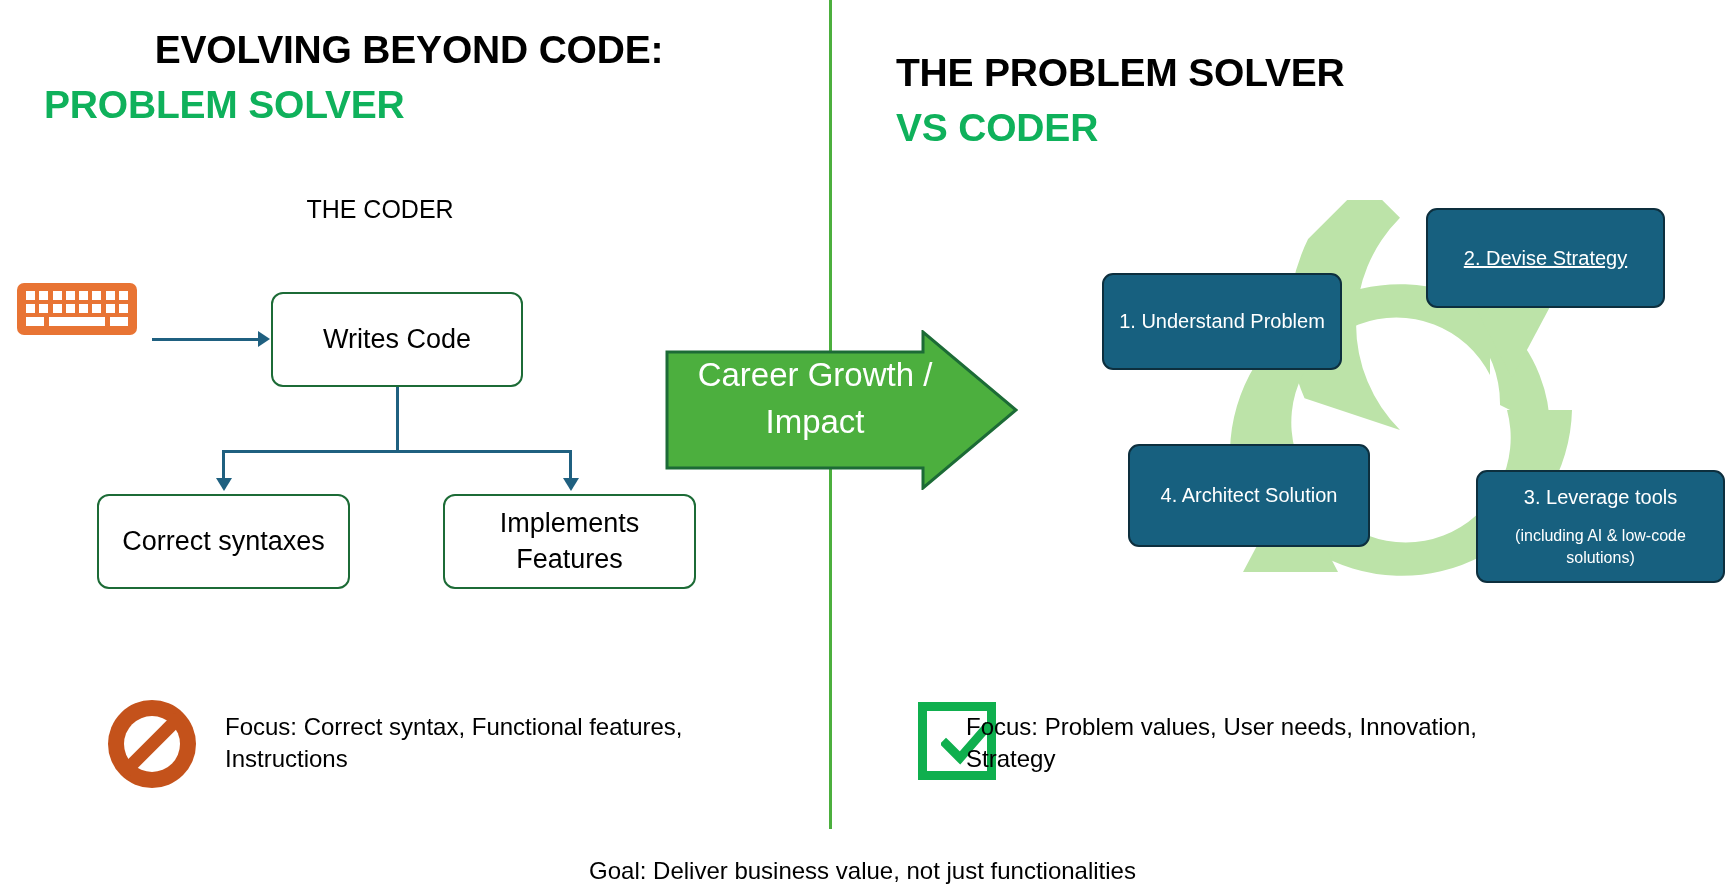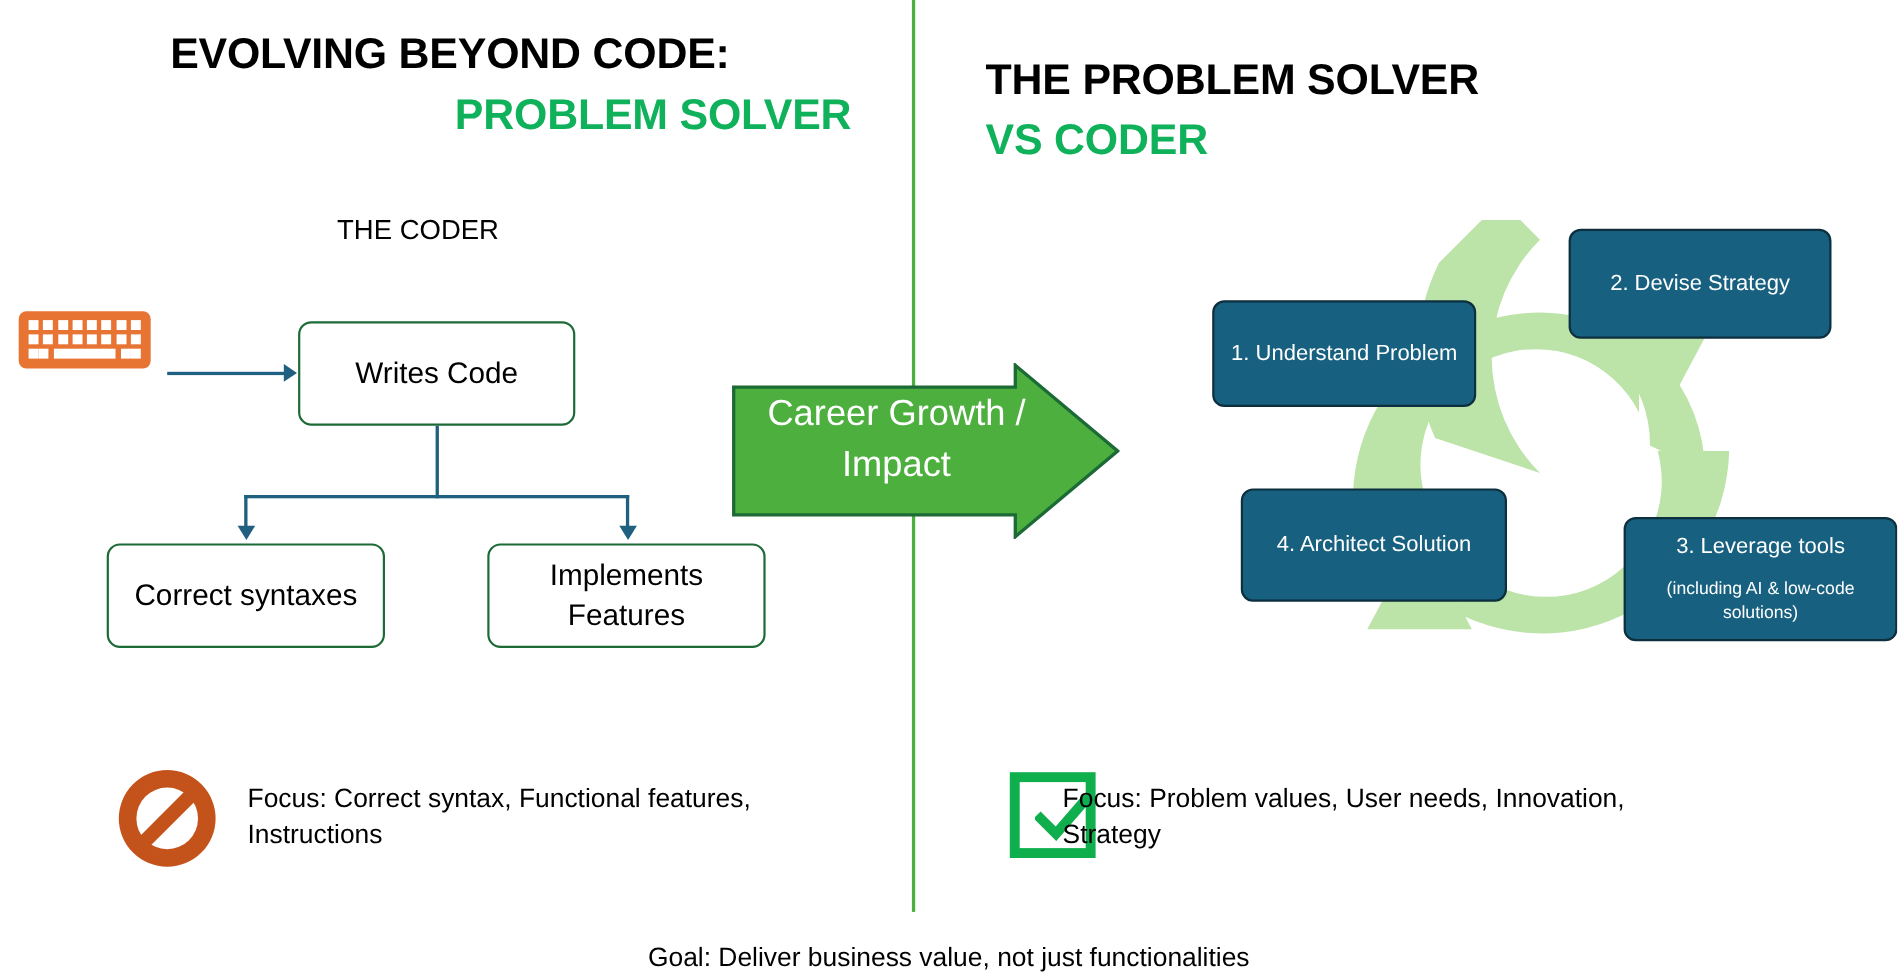--- a/index.html
+++ b/index.html
@@ -35,21 +35,21 @@
     left: 44px;
     top: 22px;
     width: 730px;
     text-align: center;
     font-weight: bold;
     font-size: 39px;
     line-height: 1.42;
     letter-spacing: -0.2px;
   }
   .title-left .l1 { color: #000000; display:block; }
-  .title-left .l2 { color: #0FB15B; display:block; text-align:right; }
+  .title-left .l2 { color: #0FB15B; display:block; text-align:left; }
 
   .title-right {
     position: absolute;
     left: 896px;
     top: 22px;
     width: 700px;
     text-align: left;
     font-weight: bold;
     font-size: 39px;
     line-height: 1.42;
@@ -204,21 +204,21 @@
     align-items: center;
     justify-content: center;
     text-align: center;
     color: #ffffff;
     padding: 6px 10px;
   }
   .cycle-box .main-label { font-size: 20px; line-height: 1.35; }
   .cycle-box .sub-label { font-size: 16px; line-height: 1.35; margin-top: 14px; }
 
   #cycle-box-1 { left: 1102px; top: 273px; width: 240px; height: 97px; }
-  #cycle-box-2 { left: 1426px; top: 208px; width: 239px; height: 100px; }
+  #cycle-box-2 { left: 1426px; top: 208px; width: 239px; height: 100px; text-decoration: underline; }
   #cycle-box-3 { left: 1476px; top: 470px; width: 249px; height: 113px; }
   #cycle-box-4 { left: 1128px; top: 444px; width: 242px; height: 103px; }
 
   
   .legend-row { position: absolute; }
   #legend-left  { left: 108px; top: 700px; }
   #legend-right { left: 918px; top: 700px; }
 
   .no-icon {
     position: absolute;

